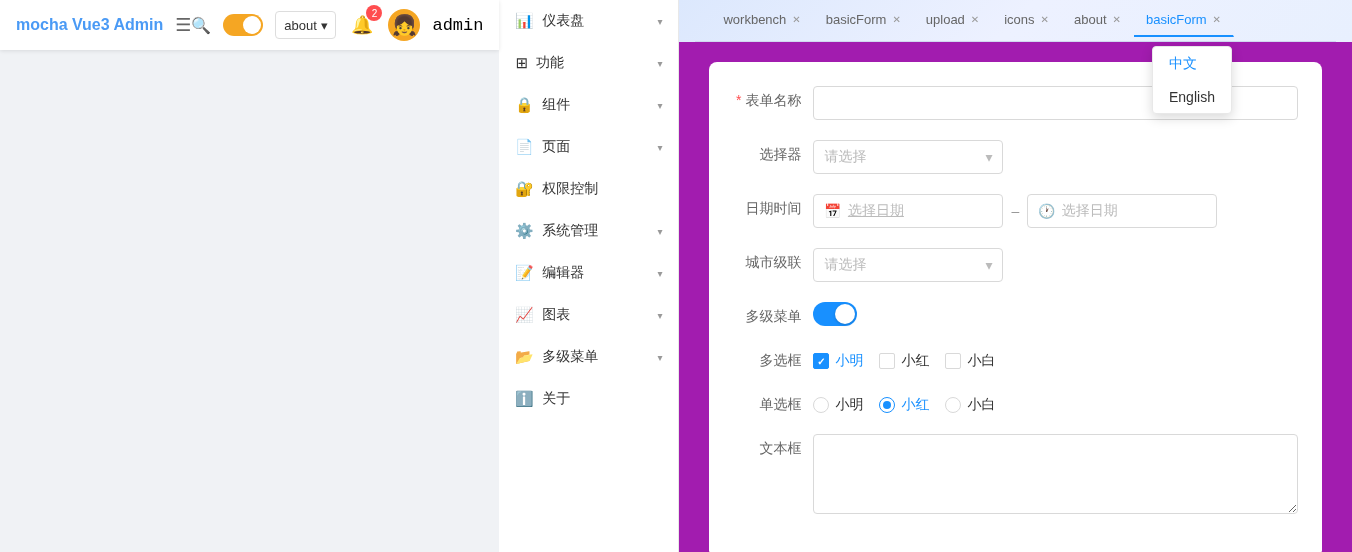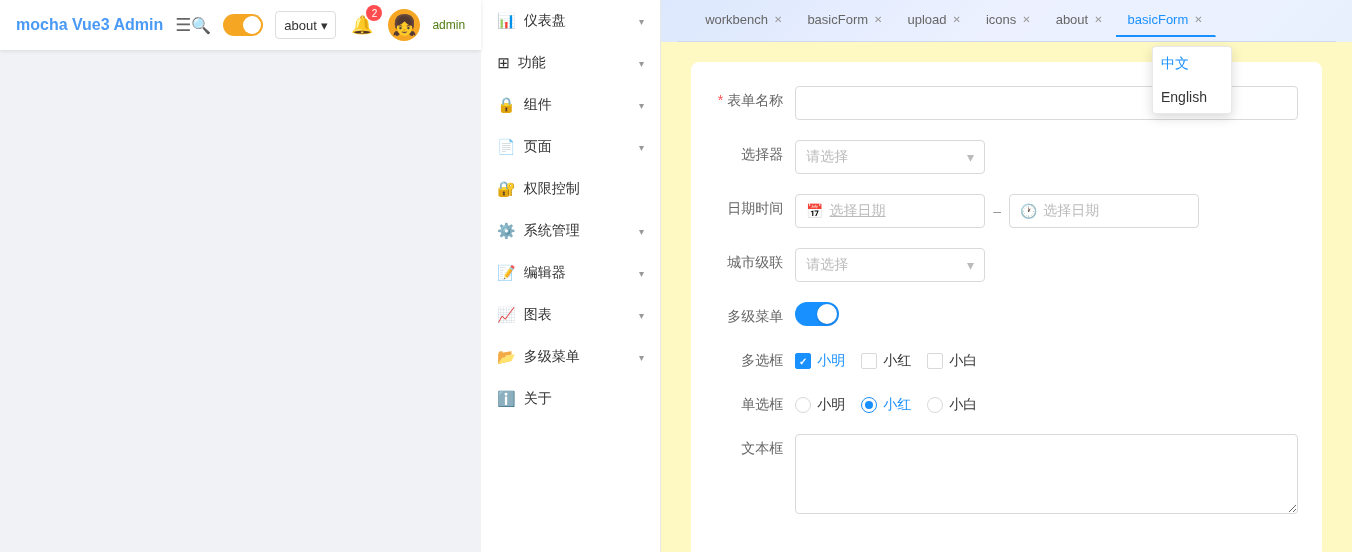--- a/index.html
+++ b/index.html
@@ -5,37 +5,37 @@
     * { box-sizing: border-box; margin: 0; padding: 0; }
     body { font-family: -apple-system, BlinkMacSystemFont, 'Segoe UI', sans-serif; font-size: 14px; color: #333; background: #f0f2f5; height: 552px; overflow: hidden; }
 
     
     .app-container { display: flex; height: 552px; }
     .header { display: flex; align-items: center; background: #fff; height: 50px; padding: 0 16px; box-shadow: 0 1px 4px rgba(0,0,0,0.1); z-index: 100; flex-shrink: 0; }
     .main-wrap { display: flex; flex: 1; overflow: hidden; }
     .sidebar { width: 180px; background: #fff; border-right: 1px solid #e8e8e8; overflow-y: auto; flex-shrink: 0; }
     .content-area { flex: 1; display: flex; flex-direction: column; overflow: hidden; }
     .tab-bar { background: #fff; border-bottom: 1px solid #e8e8e8; padding: 0 16px; display: flex; align-items: center; height: 42px; flex-shrink: 0; }
-    .main-content { flex: 1; overflow-y: auto; padding: 20px 30px; background: #fef9c3; }
+    .main-content { flex: 1; overflow-y: auto; padding: 20px 30px; background: #a21caf; }
 
     
     .logo { font-size: 16px; font-weight: bold; color: #4a9af5; margin-right: 12px; white-space: nowrap; }
     .menu-icon { cursor: pointer; font-size: 18px; color: #666; margin-right: auto; }
     .header-right { display: flex; align-items: center; gap: 12px; margin-left: auto; }
     .search-icon-btn { cursor: pointer; color: #666; font-size: 16px; }
     .toggle-switch-header { width: 40px; height: 22px; background: #f5a623; border-radius: 11px; position: relative; cursor: pointer; }
     .toggle-switch-header::after { content: ''; position: absolute; width: 18px; height: 18px; background: #fff; border-radius: 50%; top: 2px; right: 2px; }
     .theme-selector { border: 1px solid #ddd; border-radius: 4px; padding: 2px 8px; font-size: 13px; display: flex; align-items: center; gap: 4px; cursor: pointer; color: #333; height: 28px; }
     .badge { position: absolute; top: -6px; right: -6px; background: #ff4d4f; color: #fff; border-radius: 50%; width: 16px; height: 16px; font-size: 10px; display: flex; align-items: center; justify-content: center; }
     .avatar { width: 32px; height: 32px; border-radius: 50%; background: #f5a623; display: flex; align-items: center; justify-content: center; overflow: hidden; cursor: pointer; }
-    .admin-name { font-size: 12px; color: #4d7c0f; cursor: pointer; }
+    .admin-name { font-size: 17px; color: #000000; cursor: pointer; font-family: Liberation Mono, monospace; }
 
     
     .lang-dropdown { position: absolute; top: 46px; right: 120px; background: #fff; border: 1px solid #e8e8e8; border-radius: 4px; box-shadow: 0 4px 12px rgba(0,0,0,0.15); z-index: 999; width: 80px; }
-    .lang-item { padding: 8px 8px; cursor: pointer; font-size: 14px; color: #333; }
+    .lang-item { padding: 8px 16px; cursor: pointer; font-size: 14px; color: #333; }
     .lang-item.active { color: #1890ff; }
 
     
     .icon-btn { position: relative; cursor: pointer; display: flex; align-items: center; justify-content: center; width: 28px; height: 28px; }
 
     
     .sidebar-item { display: flex; align-items: center; justify-content: space-between; padding: 12px 16px; cursor: pointer; color: #333; font-size: 14px; }
     .sidebar-item-left { display: flex; align-items: center; gap: 8px; }
     .sidebar-icon { font-size: 15px; }
     .chevron { font-size: 10px; color: #999; }

